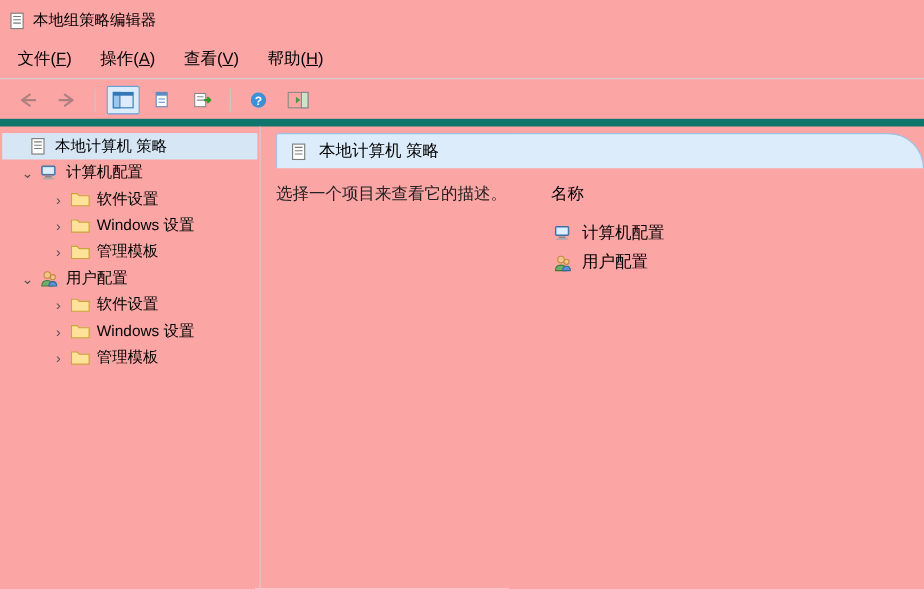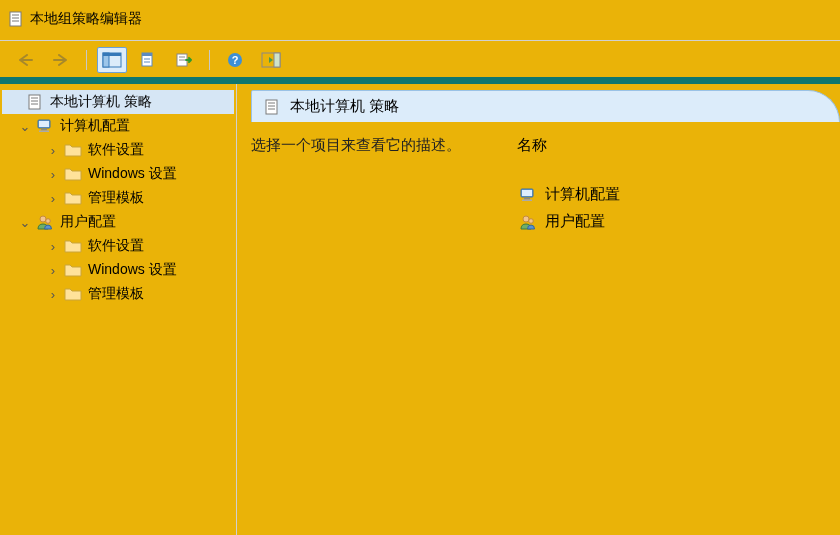--- a/index.html
+++ b/index.html
@@ -1,16 +1,16 @@
 <!DOCTYPE html>
 <html><head>
 <meta charset="utf-8">
 <style>
 html,body{margin:0;padding:0;height:100%;font-family:"Microsoft YaHei","Segoe UI",Tahoma,sans-serif;font-size:14px;color:#000;background:#fff}
-.window{width:840px;height:535px;display:flex;flex-direction:column;background:#eab308}
+.window{width:840px;height:535px;display:flex;flex-direction:column;background:#fca5a5}
 .titlebar{height:30px;display:flex;align-items:center;gap:6px;padding:4px 8px}
 .titlebar .icon{width:16px;height:16px}
 .menubar{display:flex;align-items:center;gap:18px;padding:4px 12px;font-size:15px}
 .menubar .item{padding:2px 4px;cursor:default}
 .menubar .item u{text-decoration:underline}
 .hr{height:1px;background:#d0d0d0;margin:2px 0}
 .toolbar{display:flex;align-items:center;gap:6px;padding:4px 10px}
 .tb-btn{width:28px;height:24px;display:flex;align-items:center;justify-content:center;border:1px solid transparent;border-radius:2px}
 .tb-btn.disabled{opacity:.45}
 .tb-btn.sel{border:1px solid #6aa0d8;background:#dcecfa}
@@ -20,24 +20,24 @@
 .node{display:flex;align-items:center;gap:4px;padding:3px 4px;white-space:nowrap}
 .lvl0{padding-left:6px}
 .lvl1{padding-left:16px}
 .lvl2{padding-left:44px}
 .node .cv{width:14px;text-align:center;color:#555;font-size:13px;user-select:none}
 .node .ic{width:18px;height:18px;display:flex;align-items:center;justify-content:center}
 .node.sel{background:#d6e6f5}
 .node .lbl{padding:0 2px}
 .content{flex:1;display:flex;flex-direction:column;min-width:0;padding:0 0 0 0}
 .header-tab{display:inline-flex;align-items:center;gap:10px;margin:6px 0 0 14px;padding:6px 50px 6px 12px;background:#dcecfa;border:1px solid #9ac2e6;border-bottom:none;border-radius:6px 90px 0 0;font-size:15px}
-.content-inner{display:flex;flex:1;padding:14px 24px 8px 14px;gap:56px}
+.content-inner{display:flex;flex:1;padding:14px 24px 8px 14px;gap:40px}
 .desc{font-size:15px;color:#222}
 .listcol{min-width:200px}
-.listhdr{font-size:15px;margin-bottom:26px}
+.listhdr{font-size:15px;margin-bottom:12px}
 .litem{display:flex;align-items:center;gap:8px;padding:4px 2px;font-size:15px}
 
 svg{display:block}
 </style>
 </head>
 <body>
 
 <div class="window">
 
   <div class="titlebar">
@@ -45,20 +45,26 @@
       <svg width="16" height="16" viewBox="0 0 16 16">
           <rect x="2" y="1" width="11" height="14" fill="#fff" stroke="#7a7a7a"></rect>
           <line x1="4" y1="4" x2="11" y2="4" stroke="#7a7a7a"></line>
           <line x1="4" y1="7" x2="11" y2="7" stroke="#7a7a7a"></line>
           <line x1="4" y1="10" x2="11" y2="10" stroke="#7a7a7a"></line>
         </svg>
     </span>
     <span>本地组策略编辑器</span>
   </div>
 
+  <div class="menubar">
+    <span class="item"><span>文件</span>(<u>F</u>)</span>
+    <span class="item"><span>操作</span>(<u>A</u>)</span>
+    <span class="item"><span>查看</span>(<u>V</u>)</span>
+    <span class="item"><span>帮助</span>(<u>H</u>)</span>
+  </div>
 
   <div class="hr"></div>
 
   <div class="toolbar">
     <div class="tb-btn disabled">
       <svg width="18" height="14" viewBox="0 0 18 14">
           <path d="M11 2 L4 7 L11 12 M4 7 H16" stroke="#555" stroke-width="2" fill="none" stroke-linecap="round" stroke-linejoin="round"></path>
         </svg>
     </div>
     <div class="tb-btn disabled">

